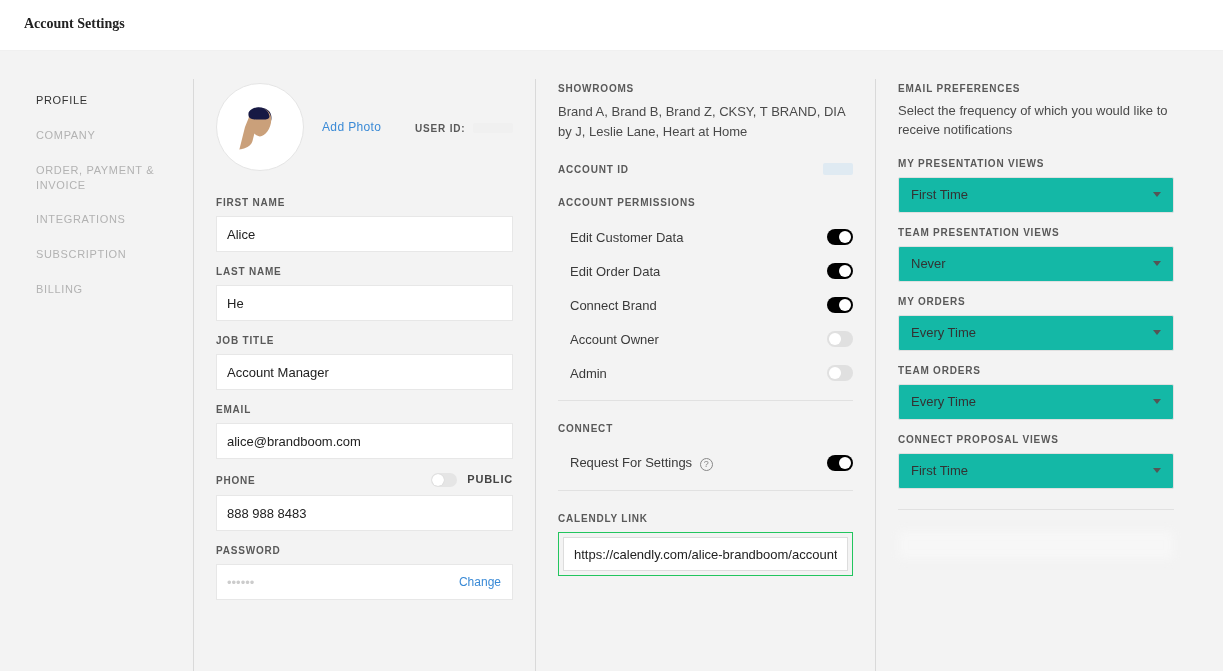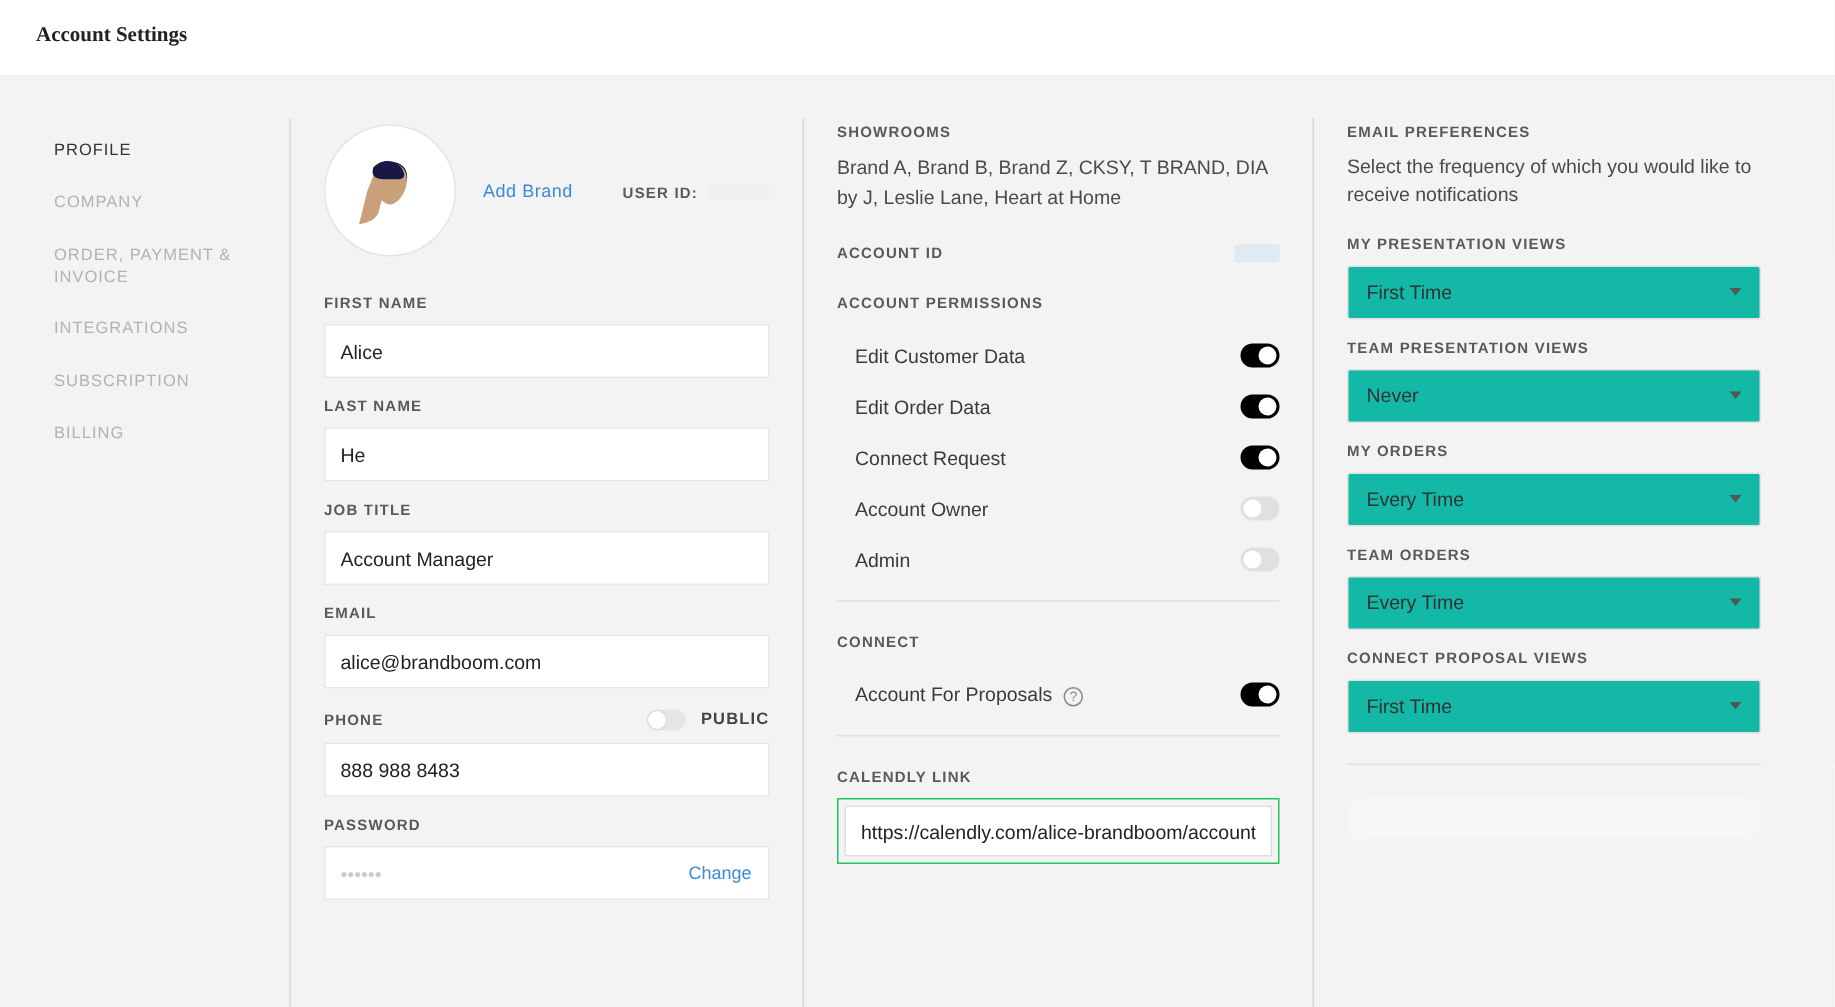--- a/index.html
+++ b/index.html
@@ -69,21 +69,21 @@
 
   <div class="col col1">
     <div class="avatar-row">
       <div class="avatar">
         <svg viewBox="0 0 64 64">
           <path fill="#171944" d="M22 18c0-8 20-10 22 2 1 6-2 8-2 8l-22-3z"></path>
           <path fill="#caa07a" d="M20 22c0-6 6-10 12-10s12 4 12 12c0 10-7 18-12 18-3 0-6-3-6-3l-2 8c-2 8-14 9-14 9l6-24z"></path>
           <path fill="#171944" d="M20 16c6-8 20-6 22 4 1 5-6 4-12 4-5 0-12 0-10-8z"></path>
         </svg>
       </div>
-      <span class="add-photo">Add Brand</span>
+      <span class="add-photo">Add Photo</span>
       <span style="margin-left:auto;text-align:right;">
         <span class="user-id-label">USER ID:</span>
         <span class="user-id-val"></span>
       </span>
     </div>
 
     <div class="field-label">FIRST NAME</div>
     <input class="text-input" value="Alice" style="">
 
     <div class="field-label">LAST NAME</div>
@@ -124,38 +124,38 @@
     <div class="perm-block">
       <div class="perm-row">
           <span>Edit Customer Data</span>
           <span class="toggle on"></span>
         </div>
       <div class="perm-row">
           <span>Edit Order Data</span>
           <span class="toggle on"></span>
         </div>
       <div class="perm-row">
-          <span>Connect Request</span>
+          <span>Connect Brand</span>
           <span class="toggle on"></span>
         </div>
       <div class="perm-row">
           <span>Account Owner</span>
           <span class="toggle off"></span>
         </div>
       <div class="perm-row">
           <span>Admin</span>
           <span class="toggle off"></span>
         </div>
     </div>
 
     <div class="field-label" style="margin-top:22px;">CONNECT</div>
     <div class="perm-block" style="border-bottom:1px solid #e1e1e1;">
       <div class="conn-row">
         <span>
-          <span>Account For Proposals</span>
+          <span>Request For Settings</span>
           <span class="help-circle">?</span>
         </span>
         <span class="toggle on"></span>
       </div>
     </div>
 
     <div class="field-label" style="margin-top:22px;">CALENDLY LINK</div>
     <div class="highlight-box">
       <input class="text-input" value="https://calendly.com/alice-brandboom/account" style="">
     </div>

